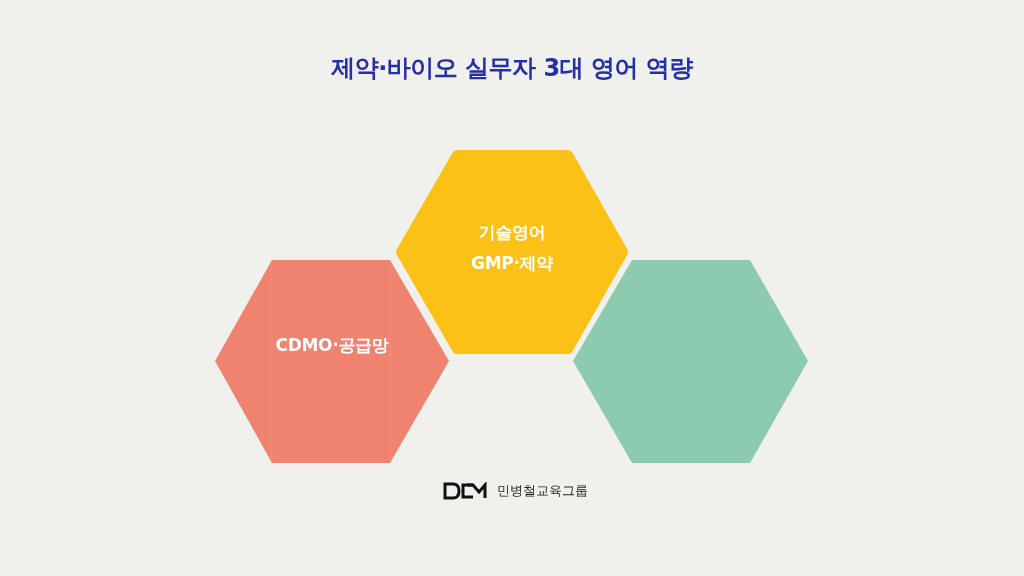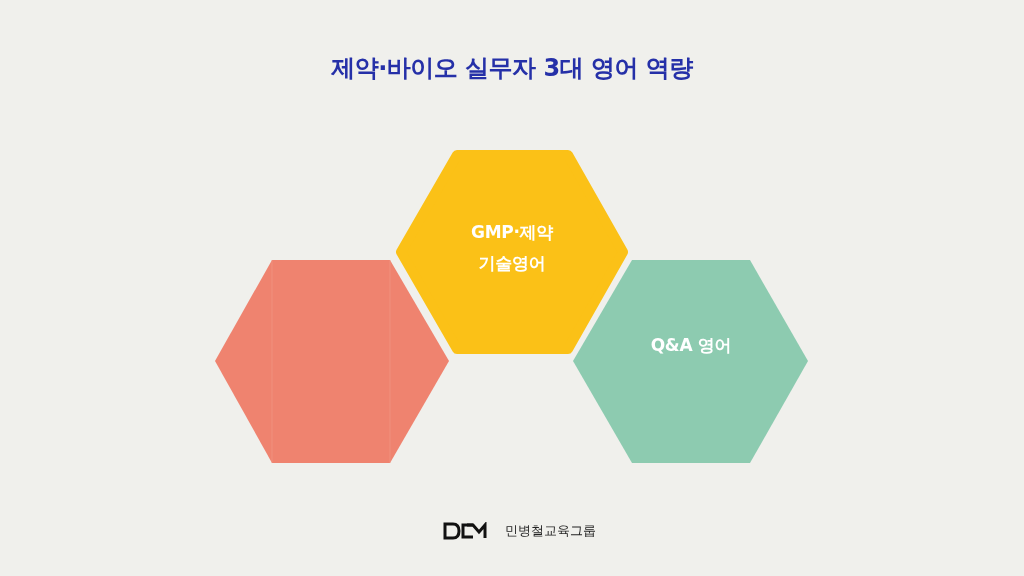--- a/index.html
+++ b/index.html
@@ -3,44 +3,44 @@
 <meta charset="utf-8">
 <style>
   html, body { margin:0; padding:0; }
   body { width:1024px; height:576px; background:#f0f0ec; position:relative; overflow:hidden;
          font-family:"DejaVu Sans", sans-serif; }
   .title { position:absolute; top:52px; left:0; width:1024px; text-align:center;
            font-size:24px; font-weight:bold; color:#2530a8; letter-spacing:-0.5px; }
   svg.hexes { position:absolute; left:0; top:0; }
   .label { position:absolute; text-align:center; color:#ffffff; font-weight:bold;
            font-size:17px; line-height:31px; letter-spacing:-0.3px; }
-  .footer { position:absolute; top:522px; left:443px; display:flex; align-items:flex-end; gap:16px; }
+  .footer { position:absolute; top:482px; left:443px; display:flex; align-items:flex-end; gap:8px; }
   .footer-text { font-size:13px; color:#222; }
 </style>
 </head>
 <body>
 
 <div class="title">제약·바이오 실무자 3대 영어 역량</div>
 
 <svg class="hexes" width="1024" height="576">
   <polygon fill="#ef836f" points="272,260 390,260 449,361 390,463 272,463 215,361"></polygon>
   <line x1="272" y1="260" x2="272" y2="463" stroke="#f29a88" stroke-width="1" opacity="0.6"></line>
   <line x1="390" y1="260" x2="390" y2="463" stroke="#f29a88" stroke-width="1" opacity="0.6"></line>
   <polygon fill="#8dcbb0" points="632,260 750,260 808,361 750,463 632,463 573,361"></polygon>
   <polygon fill="#fbc117" stroke="#fbc117" stroke-width="10" stroke-linejoin="round" points="457,155 568,155 623,252 568,349 457,349 401,252"></polygon>
 </svg>
 
 <div class="label" style="left:412px; top:217px; width:200px;">
+  <div>기술영어</div>
   <div>GMP·제약</div>
-  <div>기술영어</div>
 </div>
 <div class="label" style="left:232px; top:330px; width:200px;">
+  <div>CDMO·공급망</div>
 </div>
 <div class="label" style="left:591px; top:330px; width:200px;">
-  <div>Q&amp;A 영어</div>
 </div>
 
 <div class="footer">
   <svg width="46" height="18" viewBox="0 0 46 18">
     <path d="M2 2 H10 Q16 2 16 9 Q16 16 10 16 H2 Z" fill="none" stroke="#111" stroke-width="3"></path>
     <path d="M30 3 H20 V15 H30" fill="none" stroke="#111" stroke-width="3"></path>
     <path d="M24 3 H30 L36 10 L42 3 V16" fill="none" stroke="#111" stroke-width="3"></path>
   </svg>
   <span class="footer-text">민병철교육그룹</span>
 </div>

